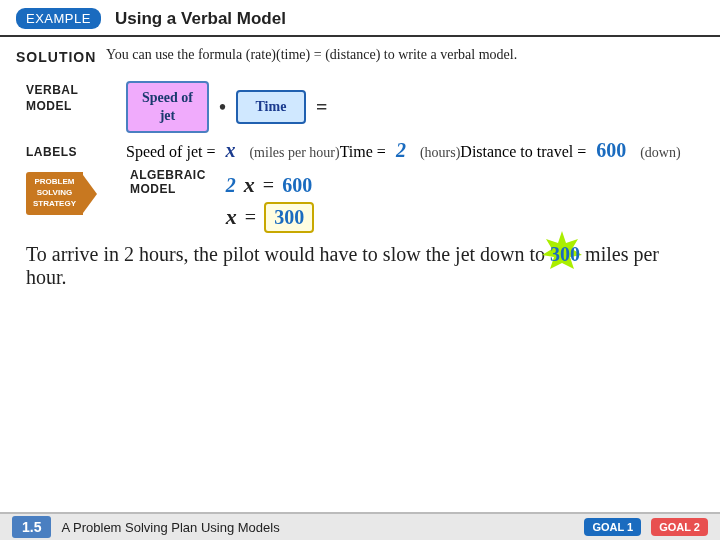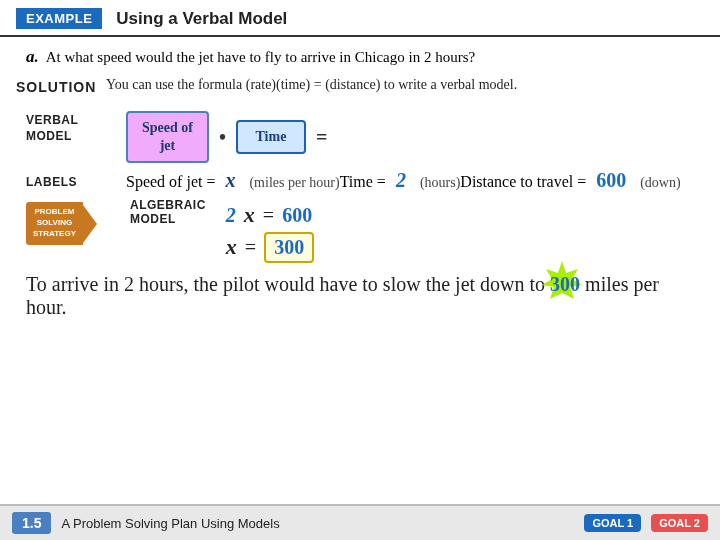--- a/index.html
+++ b/index.html
@@ -16,24 +16,24 @@
     .header {
       display: flex;
       align-items: center;
       padding: 8px 16px 6px 16px;
       border-bottom: 2px solid #333;
     }
     .example-badge {
       background: #1a6bbf;
       color: #fff;
       font-family: Arial, sans-serif;
-      font-weight: bold;
+      font-weight: normal;
       font-size: 13px;
       padding: 3px 10px;
-      border-radius: 0;
+      border-radius: 9px;
       margin-right: 14px;
       letter-spacing: 0.5px;
     }
     .header-title {
       font-family: Arial, sans-serif;
       font-size: 17px;
       font-weight: bold;
       color: #222;
     }
 
@@ -204,21 +204,21 @@
       font-weight: bold;
       color: #1a6bbf;
     }
 
     
     .footer-bar {
       position: absolute;
       bottom: 0;
       left: 0;
       right: 0;
-      height: 36px;
+      height: 28px;
       background: #e8e8e8;
       display: flex;
       align-items: center;
       padding: 0 12px;
       border-top: 2px solid #bbb;
       gap: 10px;
     }
     .footer-badge {
       background: #4a7fc1;
       color: #fff;
@@ -273,24 +273,20 @@
 </head>
 <body>
 
 <div class="header">
   <span class="example-badge">EXAMPLE</span>
   <span class="header-title">Using a Verbal Model</span>
 </div>
 
 <div class="main">
 
-  <div class="question">
-    <span class="part-a">a.</span>
-    <span>At what speed would the jet have to fly to arrive in Chicago in 2 hours?</span>
-  </div>
 
   <div class="solution-row">
     <span class="solution-label">SOLUTION</span>
     <span class="solution-text">You can use the formula (rate)(time) = (distance) to write a verbal model.</span>
   </div>
 
   <div class="section-block">
     <div class="section-side-label">
       <span class="small-caps">VERBAL</span><br>
       <span class="small-caps">MODEL</span>

